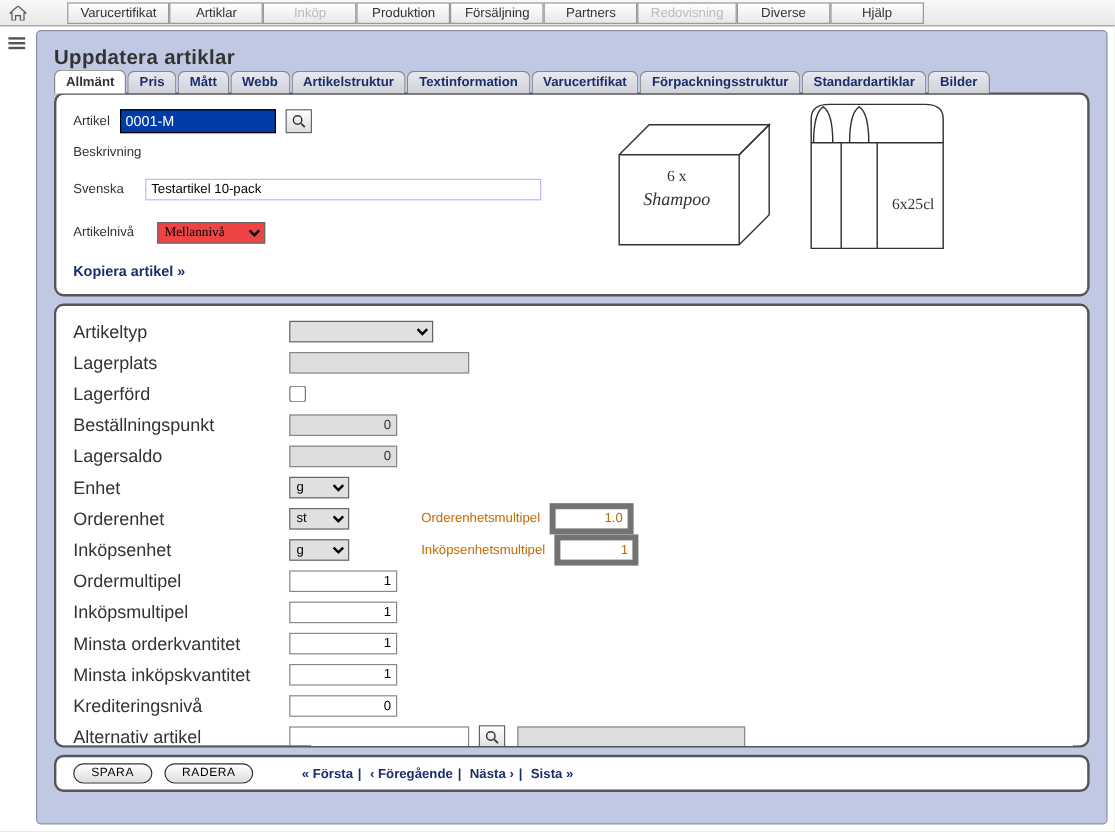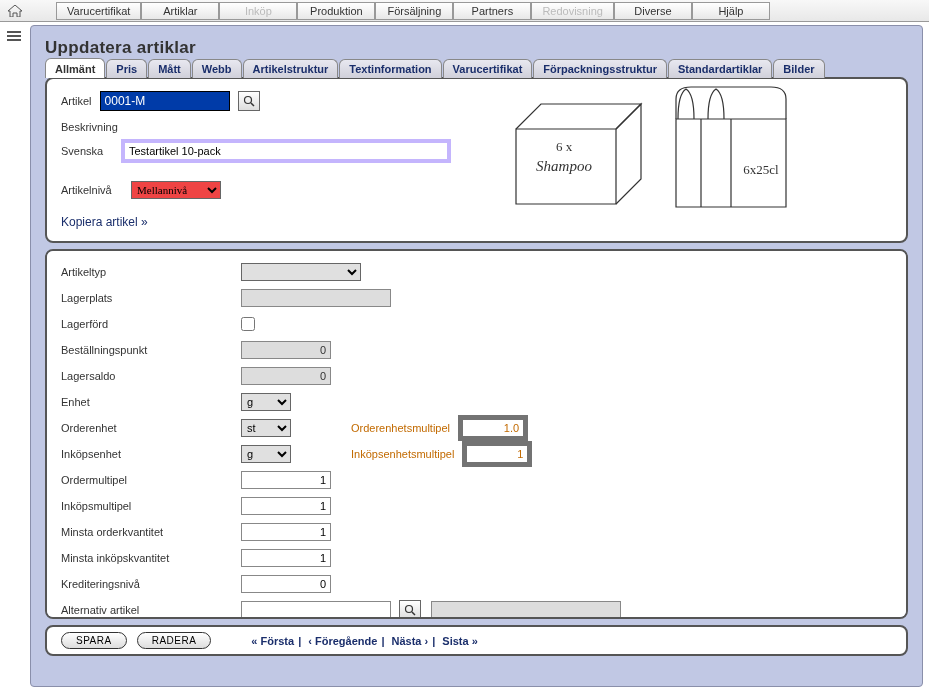--- a/index.html
+++ b/index.html
@@ -15,27 +15,27 @@
 .content{position:absolute;left:30px;top:25px;right:6px;bottom:6px;background:#c1c8e4;border:1px solid #8a8faa;border-radius:4px;padding:12px 14px}
 .page-title{font-size:17px;font-weight:bold;color:#333;letter-spacing:.3px}
 .tabs{display:flex;align-items:center;margin-bottom:0;position:relative;z-index:2}
 .tab{padding:3px 9px;font-size:11px;color:#1a2e6b;font-weight:bold;border:1px solid #888;border-bottom:none;border-radius:6px 6px 0 0;margin-right:1px;background:linear-gradient(#e8e8f0,#d0d0da);cursor:pointer;white-space:nowrap}
 .tab.active{background:#fff;color:#333;padding-top:4px}
 .panel{background:#fff;border:2px solid #555;border-radius:8px;padding:12px 14px;position:relative;margin-top:-1px}
 .row{display:flex;align-items:center;margin-bottom:8px}
 .lbl{color:#333;font-size:11px;margin-right:8px}
 .article-input{background:#003ba8;color:#fff;border:1px solid #000;padding:2px 4px;font-size:12px;font-family:inherit;width:130px}
 .search-btn{width:22px;height:20px;background:linear-gradient(#fff,#ddd);border:1px solid #666;margin-left:8px;cursor:pointer;display:flex;align-items:center;justify-content:center}
-.txt-in{border:4px solid #c4b5fd;padding:2px 4px;font-size:11px;font-family:inherit;background:#fff}
+.txt-in{border:1px solid #c4b5fd;padding:2px 4px;font-size:11px;font-family:inherit;background:#fff}
 .sel{border:1px solid #666;font-size:11px;font-family:Liberation Serif, serif;background:#ef4444;padding:1px}
-.link{color:#1a2e6b;font-weight:normal;font-size:12px;cursor:pointer}
+.link{color:#1a2e6b;font-weight:bold;font-size:12px;cursor:pointer}
 .illus{position:absolute;right:90px;top:0;width:310px;height:140px}
 .scroll-panel{background:#fff;border:2px solid #555;border-radius:8px;margin-top:6px;height:370px;overflow-y:scroll;padding:8px 14px;position:relative}
 .frow{display:flex;align-items:center;height:26px}
-.flbl{width:180px;color:#333;font-size:11px}
+.flbl{width:180px;color:#333;font-size:15px}
 .fin{width:90px;border:1px solid #888;padding:2px 4px;font-size:11px;font-family:inherit;text-align:right;background:#fff}
 .fin.ro{background:#ddd;color:#333}
 .fsel{border:1px solid #666;font-size:11px;font-family:inherit;background:#e0e0e0;padding:1px;width:50px}
 .fsel.wide{width:120px}
 .cb{width:14px;height:14px}
 .col2{margin-left:60px;display:flex;align-items:center}
 .col2 .flbl2{color:#c26a00;font-size:11px;margin-right:8px}
 .fin-or{width:70px;border:5px solid #737373;padding:2px 4px;font-size:11px;font-family:inherit;text-align:right;color:#c26a00}
 .bottom{background:#fff;border:2px solid #555;border-radius:8px;margin-top:6px;padding:5px 14px;display:flex;align-items:center}
 .act-btn{background:linear-gradient(#fff,#ddd);border:1px solid #333;border-radius:10px;padding:2px 14px;font-size:10px;font-weight:normal;font-family:inherit;cursor:pointer;margin-right:10px;letter-spacing:.5px}
@@ -86,21 +86,21 @@
         <span class="lbl">Artikel</span>
         <input class="article-input" value="0001-M" style="">
         <button class="search-btn">
           <svg width="12" height="12" viewBox="0 0 12 12">
               <circle cx="5" cy="5" r="3.5" fill="none" stroke="#333" stroke-width="1.2"></circle>
               <line x1="8" y1="8" x2="11" y2="11" stroke="#333" stroke-width="1.5"></line>
             </svg>
         </button>
       </div>
       <div style="margin-top:10px">
-        <div class="lbl" style="margin-bottom:6px">Beskrivning</div>
+        <div class="lbl" style="margin-bottom:16px">Beskrivning</div>
         <div class="row">
           <span class="lbl" style="width:52px">Svenska</span>
           <input class="txt-in" style="width: 330px;" value="Testartikel 10-pack">
         </div>
       </div>
       <div class="row" style="margin-top:18px">
         <span class="lbl" style="width:62px">Artikelnivå</span>
         <select class="sel" style="width:90px"><option>Mellannivå</option></select>
       </div>
       <div style="margin-top:16px">

